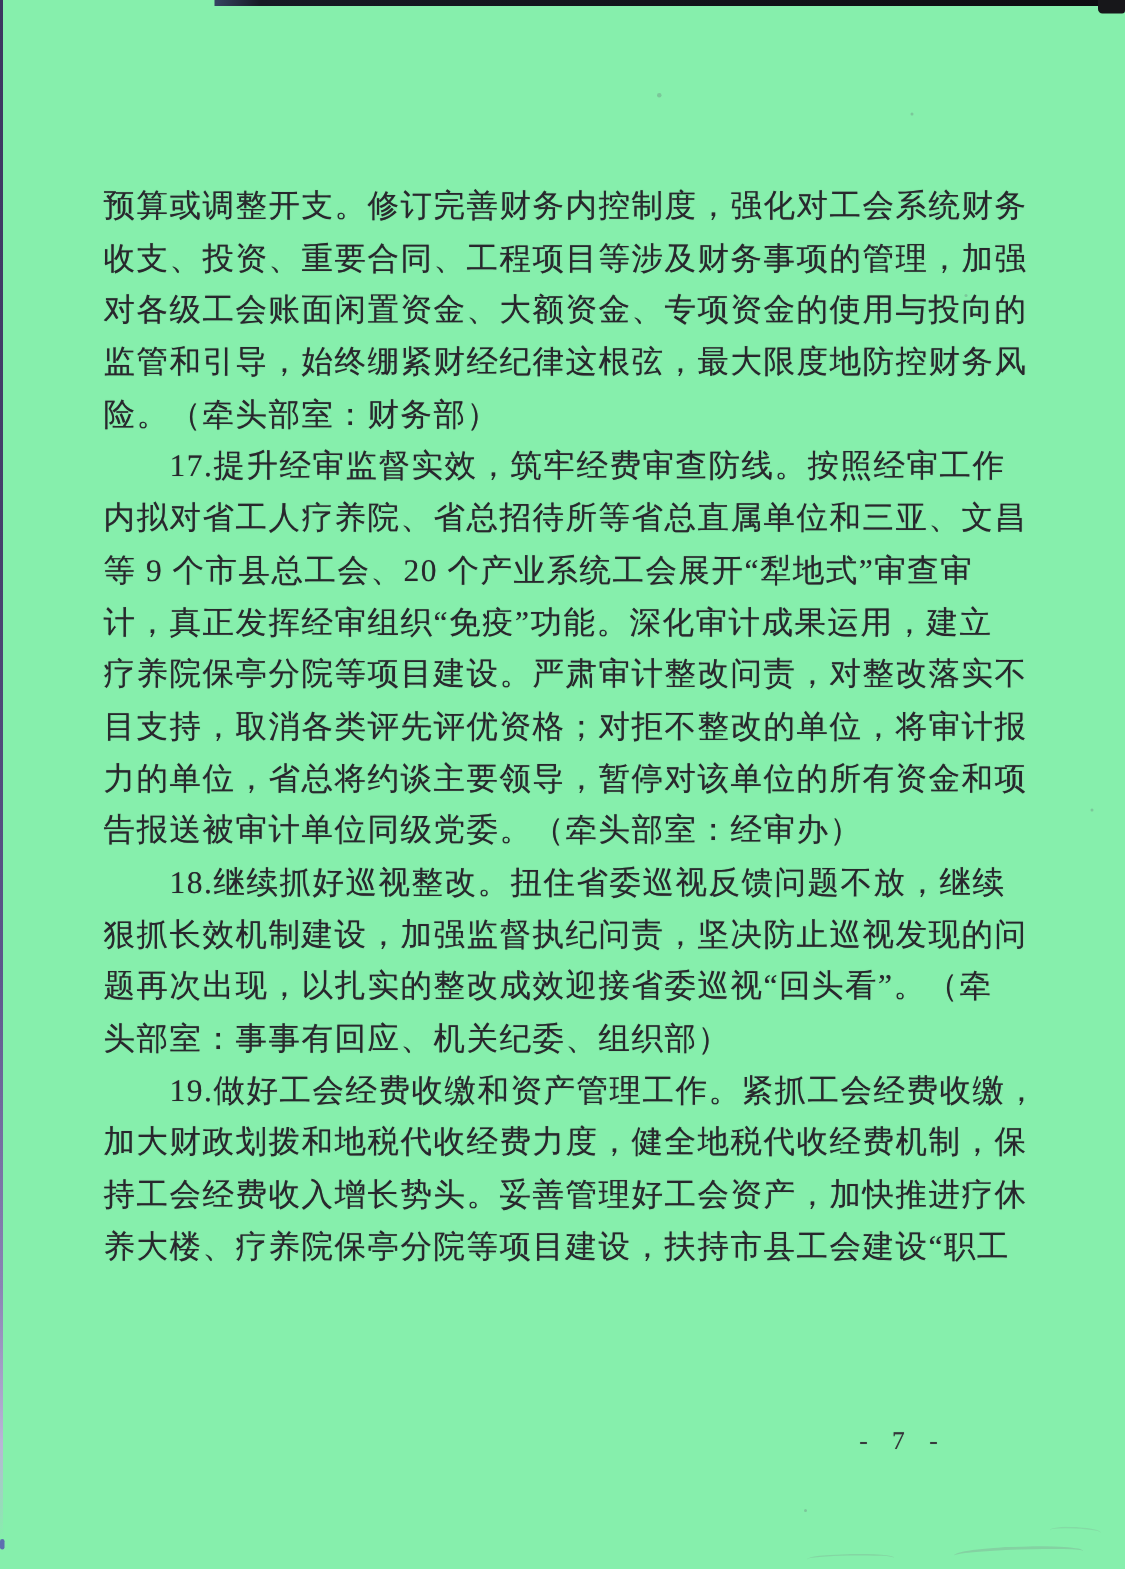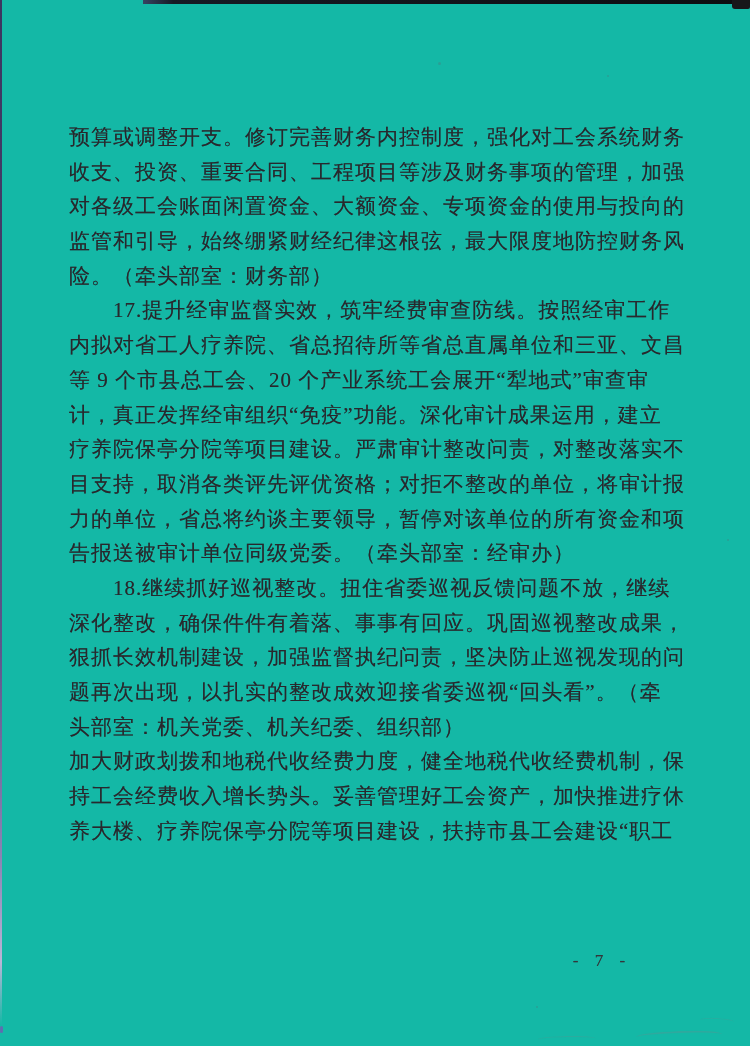--- a/index.html
+++ b/index.html
@@ -1,20 +1,20 @@
 <!DOCTYPE html>
 <html><head>
 <meta charset="utf-8">
 <style>
   html,body { margin:0; padding:0; background:#e8e8e6; }
   .page {
     position:relative;
     width:750px; height:1046px;
     margin:0 auto;
-    background:#14b8a6;
+    background:#86efac;
     overflow:hidden;
     font-family:"Liberation Serif","DejaVu Serif",serif;
   }
 
   
   .top-bar {
     position:absolute; top:0; left:143px; width:607px; height:4px;
     background:linear-gradient(90deg,#364462 0%,#161a24 5%,#0d0d10 100%);
   }
   .top-bar-right {
@@ -98,24 +98,24 @@
       <div class="line"><span class="seg">险。（牵头部室：财务部）</span></div>
       <div class="line indent"><span class="seg-bold">17.提升经审监督实效，筑牢经费审查防线。</span><span class="seg">按照经审工作</span></div>
       <div class="line"><span class="seg">内拟对省工人疗养院、省总招待所等省总直属单位和三亚、文昌</span></div>
       <div class="line"><span class="seg">等 9 个市县总工会、20 个产业系统工会展开“犁地式”审查审</span></div>
       <div class="line"><span class="seg">计，真正发挥经审组织“免疫”功能。深化审计成果运用，建立</span></div>
       <div class="line"><span class="seg">疗养院保亭分院等项目建设。严肃审计整改问责，对整改落实不</span></div>
       <div class="line"><span class="seg">目支持，取消各类评先评优资格；对拒不整改的单位，将审计报</span></div>
       <div class="line"><span class="seg">力的单位，省总将约谈主要领导，暂停对该单位的所有资金和项</span></div>
       <div class="line"><span class="seg">告报送被审计单位同级党委。（牵头部室：经审办）</span></div>
       <div class="line indent"><span class="seg-bold">18.继续抓好巡视整改。</span><span class="seg">扭住省委巡视反馈问题不放，继续</span></div>
-      <div class="line"><span class="seg">深化整改，确保件件有着落、事事有回应。巩固巡视整改成果，</span></div>
       <div class="line"><span class="seg">狠抓长效机制建设，加强监督执纪问责，坚决防止巡视发现的问</span></div>
       <div class="line"><span class="seg">题再次出现，以扎实的整改成效迎接省委巡视“回头看”。（牵</span></div>
-      <div class="line"><span class="seg">头部室：机关党委、机关纪委、组织部）</span></div>
+      <div class="line"><span class="seg">头部室：事事有回应、机关纪委、组织部）</span></div>
+      <div class="line indent"><span class="seg-bold">19.做好工会经费收缴和资产管理工作。</span><span class="seg">紧抓工会经费收缴，</span></div>
       <div class="line"><span class="seg">加大财政划拨和地税代收经费力度，健全地税代收经费机制，保</span></div>
       <div class="line"><span class="seg">持工会经费收入增长势头。妥善管理好工会资产，加快推进疗休</span></div>
       <div class="line"><span class="seg">养大楼、疗养院保亭分院等项目建设，扶持市县工会建设“职工</span></div>
     </div>
 
   <div class="page-num">- 7 -</div>
 
 </div>
 
 </body></html>

